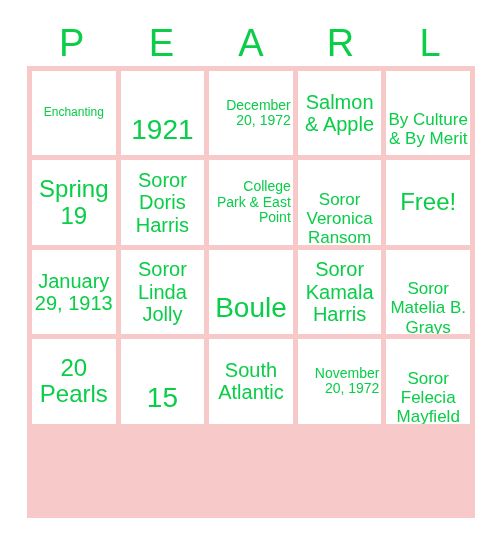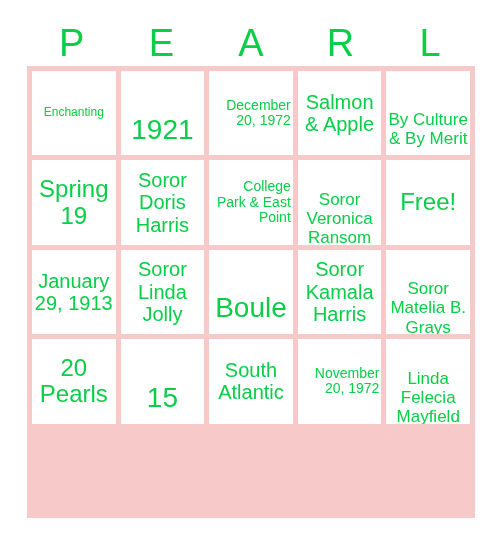--- a/index.html
+++ b/index.html
@@ -141,17 +141,17 @@
       <div class="cell">
         <span class="cell-text fs-xxl">15</span>
       </div>
       <div class="cell">
         <span class="cell-text fs-lg">South Atlantic</span>
       </div>
       <div class="cell">
         <span class="cell-text fs-sm">November 20, 1972</span>
       </div>
       <div class="cell">
-        <span class="cell-text fs-md">Linda Felecia Mayfield</span>
+        <span class="cell-text fs-md">Soror Felecia Mayfield</span>
       </div>
     </div>
 
 </div>
 
 </body></html>

